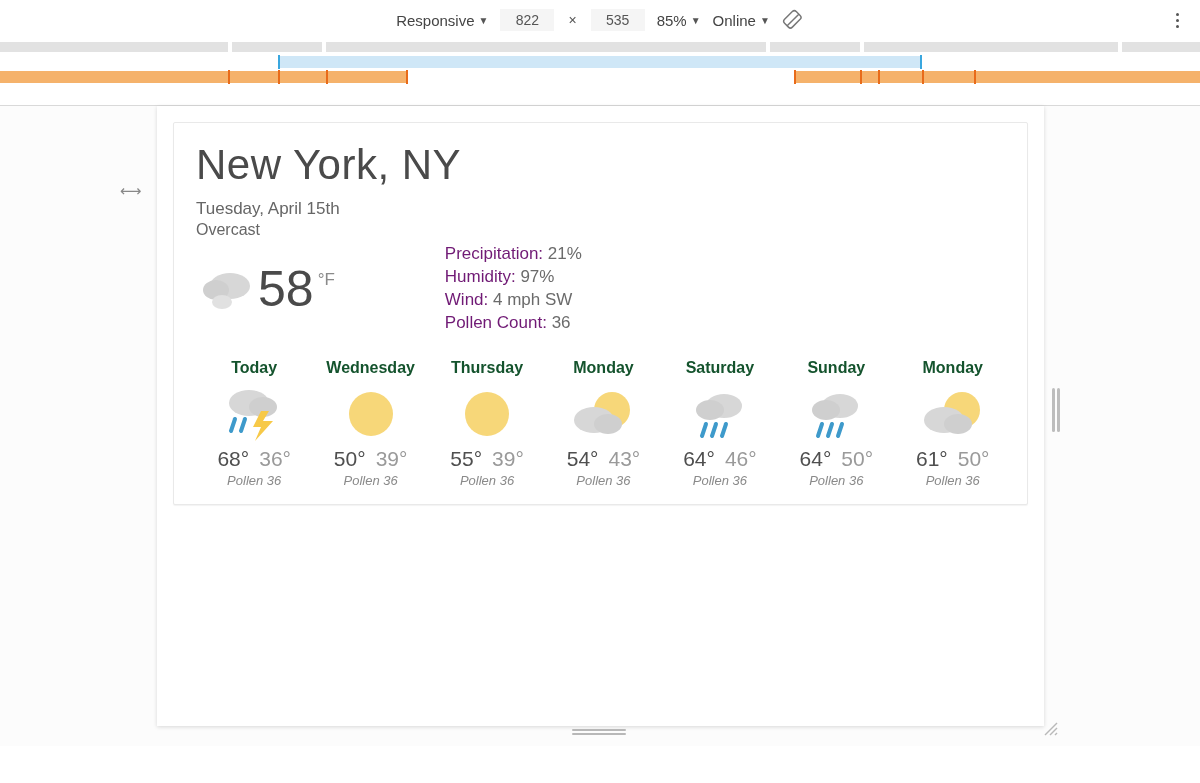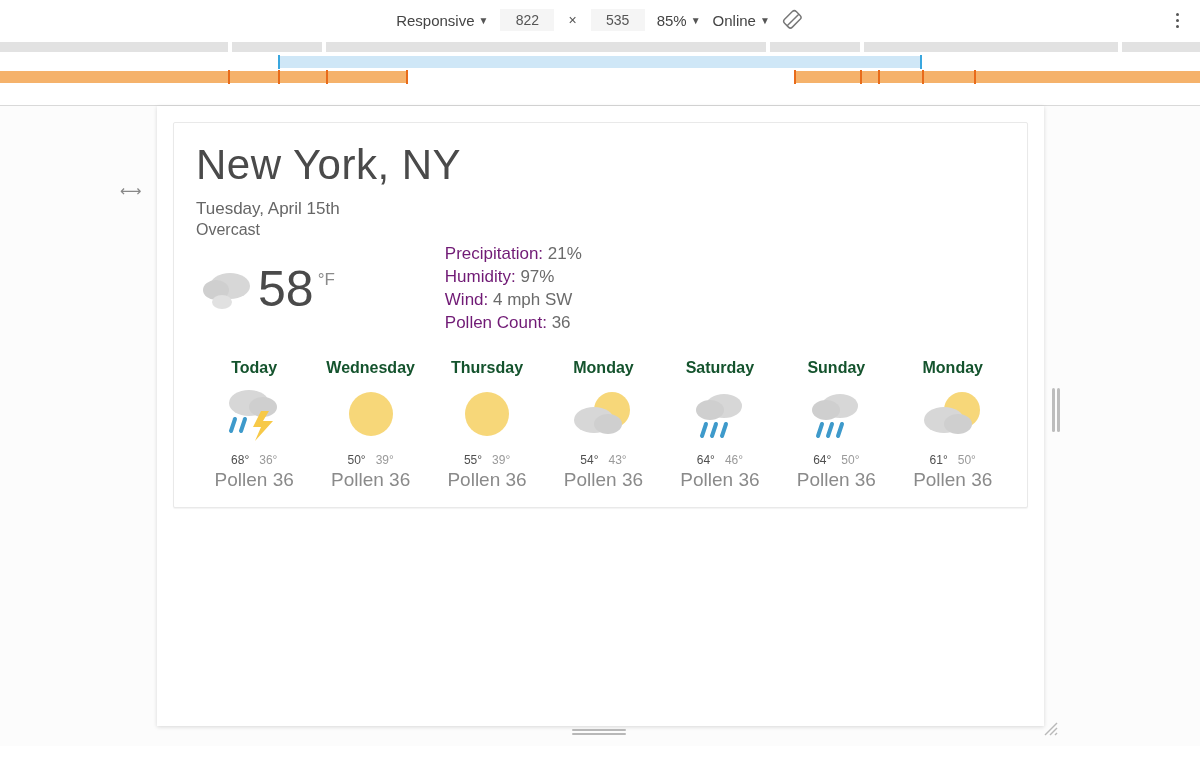--- a/index.html
+++ b/index.html
@@ -78,24 +78,24 @@
   .now-left{ display:flex; align-items:center; gap:2px; }
   .temp{ font-size:50px; color:#4a4a4a; }
   .unit{ font-size:17px; color:#8a8a8a; margin-top:-18px; margin-left:2px; }
   .now-right{ margin-left:110px; font-size:17px; color:#6b6b6b; line-height:1.35; }
   .now-right span.lab{ color:#701a75; }
   
   .forecast{ display:flex; margin-top:24px; gap:0; }
   .fc{ flex:1; text-align:center; }
   .fc .day{ font-size:16px; font-weight:600; color:#14532d; }
   .fc .ico{ height:62px; display:flex; align-items:center; justify-content:center; margin-top:6px; }
-  .fc .temps{ font-size:12px; margin-top:8px; }
+  .fc .temps{ font-size:21px; margin-top:2px; }
   .fc .hi{ color:#4f4f4f; margin-right:10px; }
   .fc .lo{ color:#9a9a9a; }
-  .fc .pol{ font-size:19px; color:#8a8a8a; margin-top:2px; }
+  .fc .pol{ font-size:13px; color:#8a8a8a; margin-top:2px;font-style:italic; }
   svg{ display:block; }
 </style>
 </head>
 <body>
 
 <div class="toolbar">
   <div class="toolbar-select">
     <span>Responsive</span>
     <span class="tri">▼</span>
   </div>

